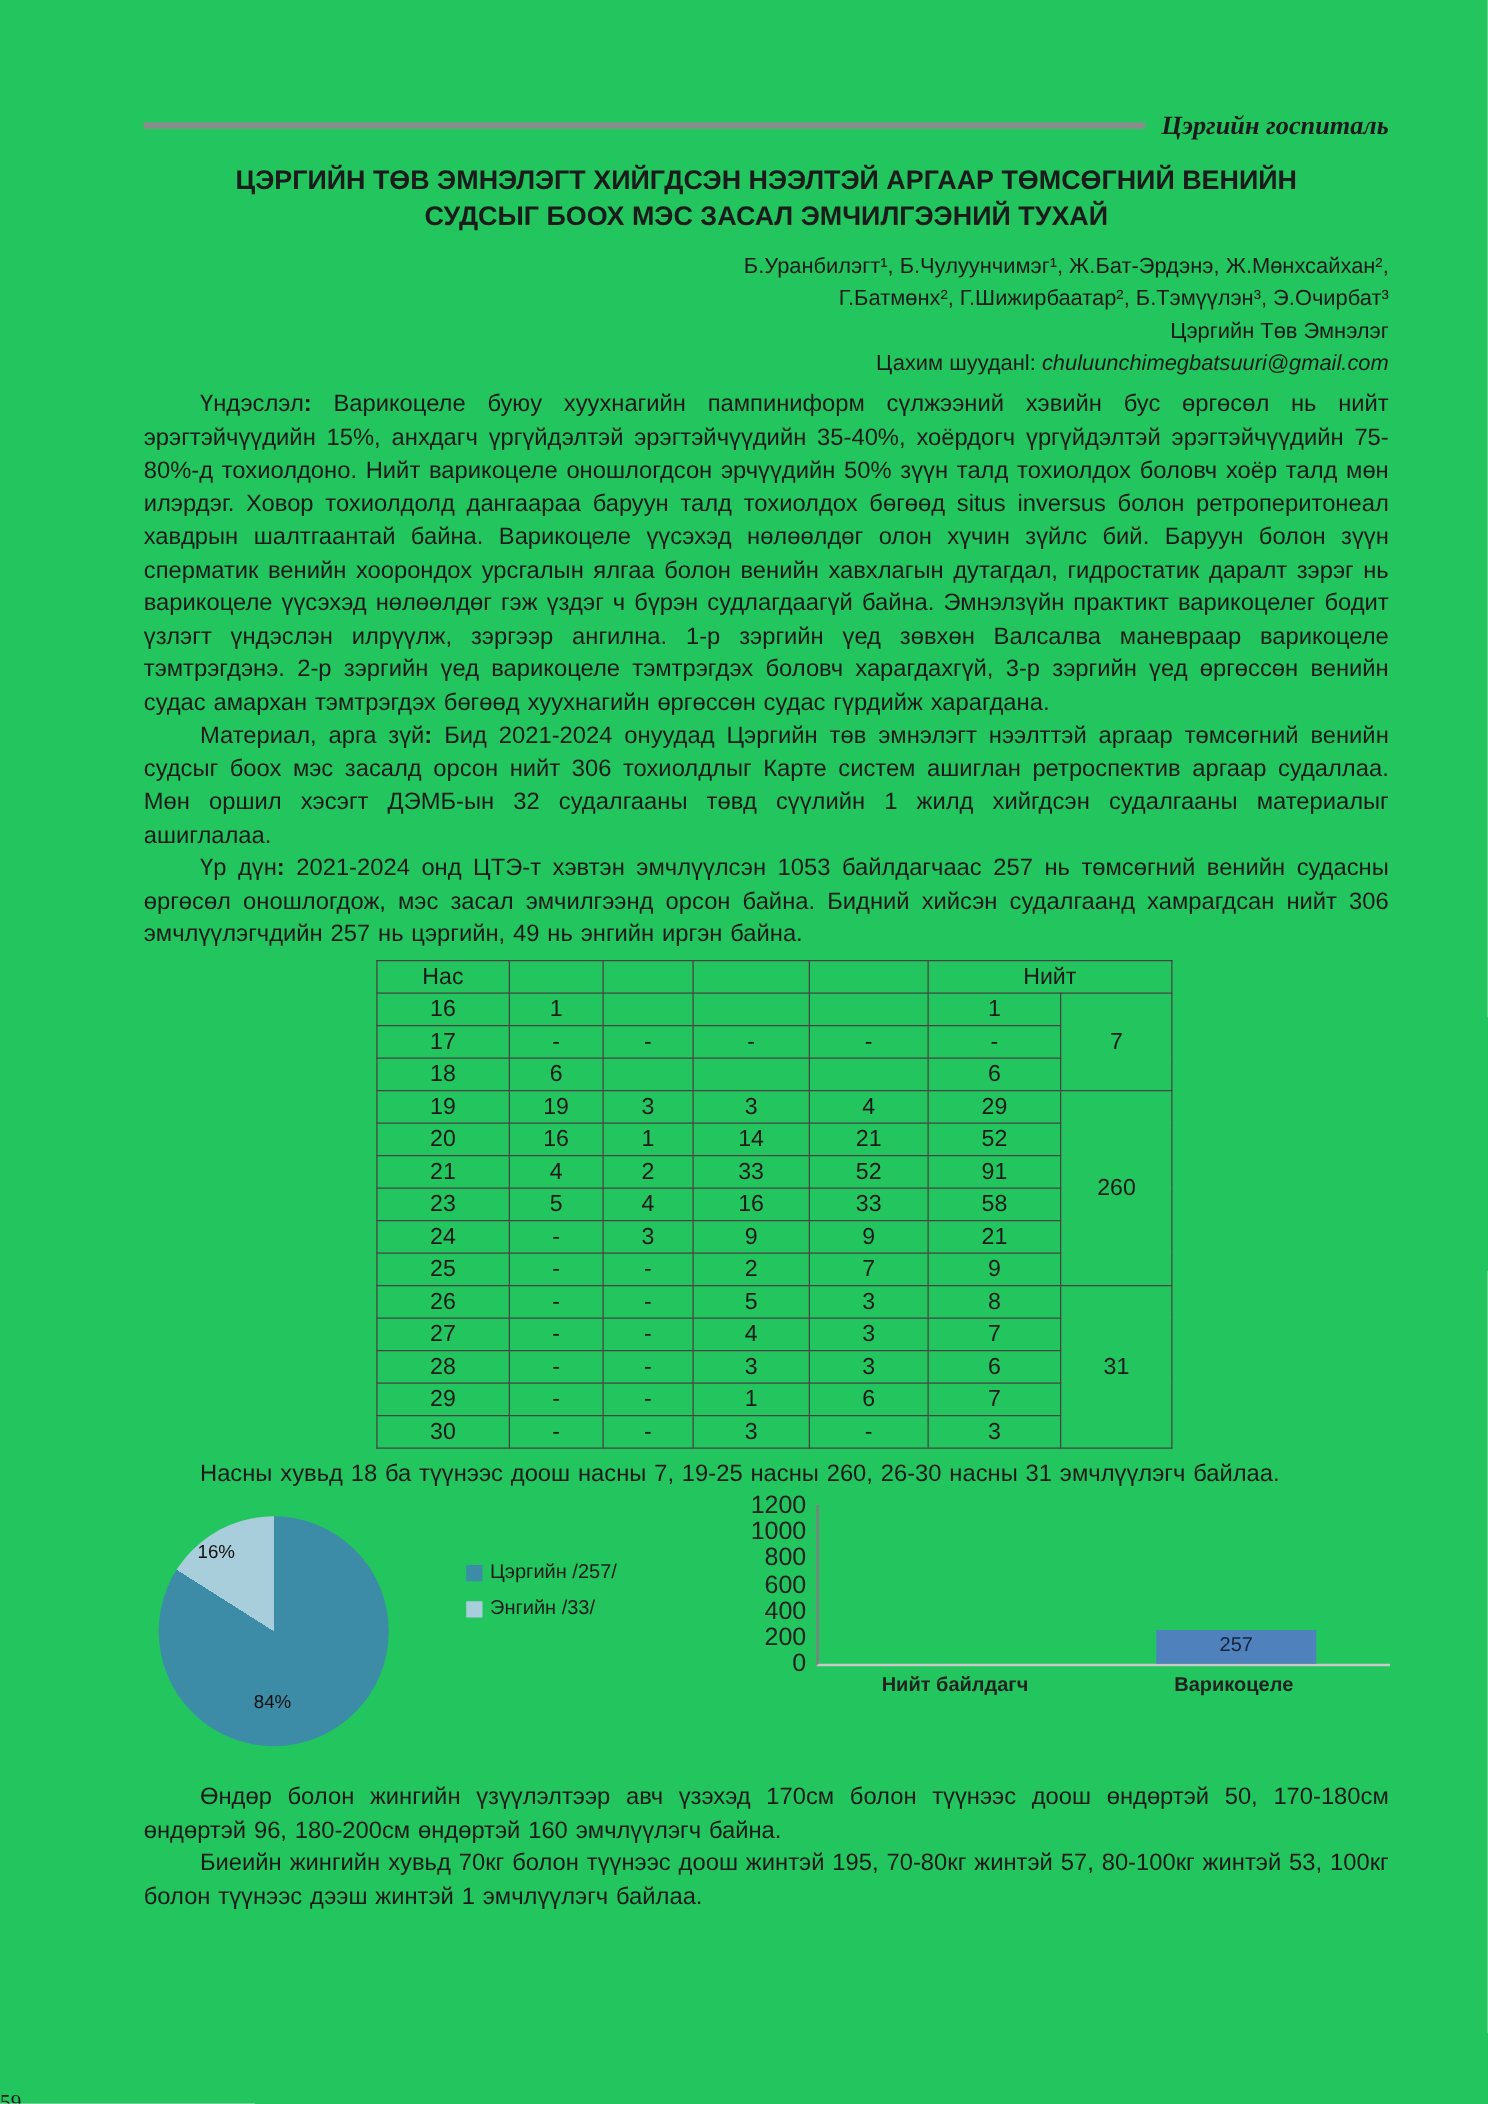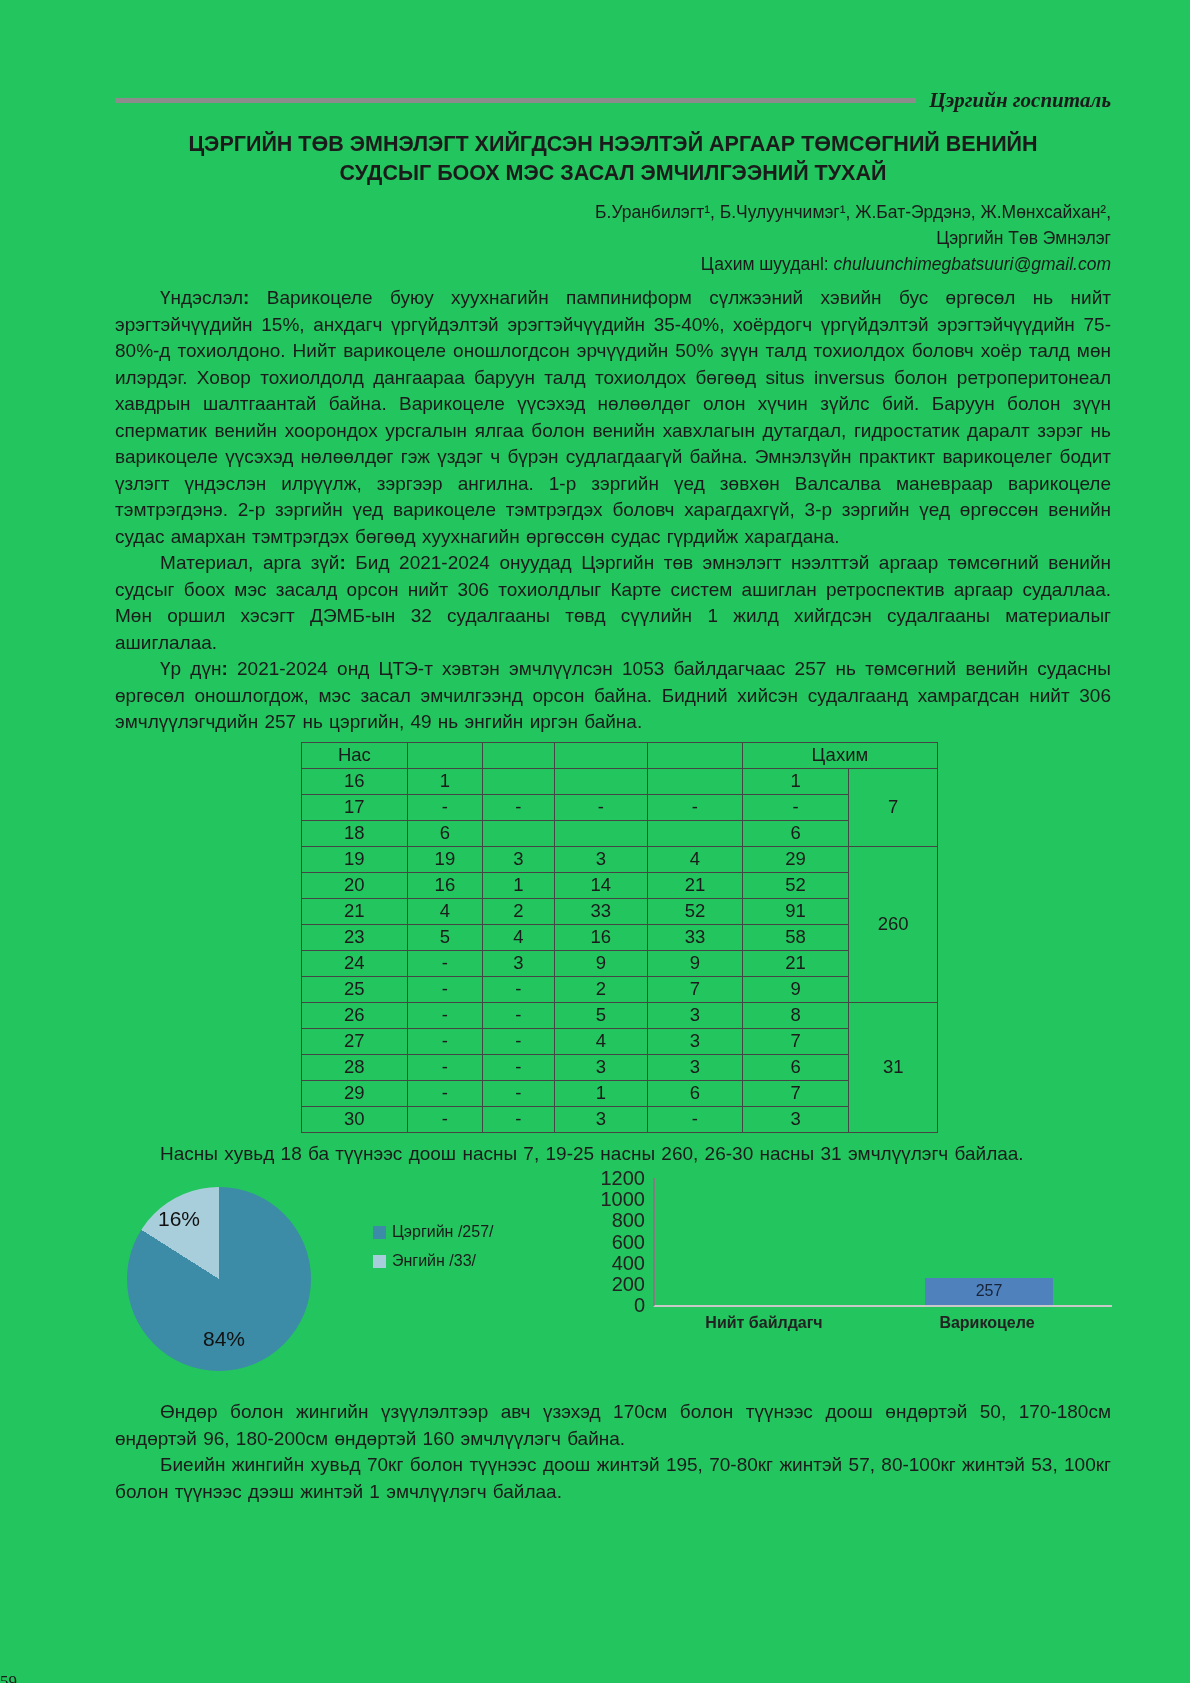--- a/index.html
+++ b/index.html
@@ -60,21 +60,21 @@
   col.c-age{width:105px} col.c-1{width:75px} col.c-2{width:71px}
   col.c-3{width:93px} col.c-4{width:94px} col.c-tot{width:106px} col.c-grp{width:88px}
 
   
   .charts { position:relative; height:220px; margin-top:4px; }
 
   .pie {
     position:absolute; left:12px; top:16px;
     width:184px; height:184px; border-radius:50%;
   }
-  .pie-label { position:absolute; font-size:21px; color:#111; }
+  .pie-label { position:absolute; font-size:15px; color:#111; }
   .pie-label-small { left:43px; top:36px; }
   .pie-label-big  { left:88px; top:156px; }
 
   .pie-legend { position:absolute; left:258px; top:52px; }
   .legend-item { display:flex; align-items:center; margin-bottom:11px; font-size:16px; }
   .legend-swatch { width:13px; height:13px; margin-right:6px; flex:0 0 auto; }
 
   .bar-plot {
     position:absolute; left:538px; top:7px;
     width:457px; height:127px;
@@ -115,20 +115,21 @@
       <div class="header-label">Цэргийн госпиталь</div>
     </div>
 
     <div class="paper-title">
       <div>ЦЭРГИЙН ТӨВ ЭМНЭЛЭГТ ХИЙГДСЭН НЭЭЛТЭЙ АРГААР ТӨМСӨГНИЙ ВЕНИЙН</div>
       <div>СУДСЫГ БООХ МЭС ЗАСАЛ ЭМЧИЛГЭЭНИЙ ТУХАЙ</div>
     </div>
 
     <div class="authors">
       <div>Б.Уранбилэгт¹, Б.Чулуунчимэг¹, Ж.Бат-Эрдэнэ, Ж.Мөнхсайхан²,</div>
+      <div>Г.Батмөнх², Г.Шижирбаатар², Б.Тэмүүлэн³, Э.Очирбат³</div>
       <div>Цэргийн Төв Эмнэлэг</div>
       <div><span>Цахим шууданl: </span><span class="email">chuluunchimegbatsuuri@gmail.com</span></div>
     </div>
 
     <div class="body-text">
       <p><span>Үндэслэл</span><span class="lead-colon">: </span><span>Варикоцеле буюу хуухнагийн пампиниформ сүлжээний хэвийн бус өргөсөл нь нийт эрэгтэйчүүдийн 15%, анхдагч үргүйдэлтэй эрэгтэйчүүдийн 35-40%, хоёрдогч үргүйдэлтэй эрэгтэйчүүдийн 75-80%-д тохиолдоно. Нийт варикоцеле оношлогдсон эрчүүдийн 50% зүүн талд тохиолдох боловч хоёр талд мөн илэрдэг. Ховор тохиолдолд дангаараа баруун талд тохиолдох бөгөөд situs inversus болон ретроперитонеал хавдрын шалтгаантай байна. Варикоцеле үүсэхэд нөлөөлдөг олон хүчин зүйлс бий. Баруун болон зүүн сперматик венийн хоорондох урсгалын ялгаа болон венийн хавхлагын дутагдал, гидростатик даралт зэрэг нь варикоцеле үүсэхэд нөлөөлдөг гэж үздэг ч бүрэн судлагдаагүй байна. Эмнэлзүйн практикт варикоцелег бодит үзлэгт үндэслэн илрүүлж, зэргээр ангилна. 1-р зэргийн үед зөвхөн Валсалва маневраар варикоцеле тэмтрэгдэнэ. 2-р зэргийн үед варикоцеле тэмтрэгдэх боловч харагдахгүй, 3-р зэргийн үед өргөссөн венийн судас амархан тэмтрэгдэх бөгөөд хуухнагийн өргөссөн судас гүрдийж харагдана.</span></p>
       <p><span>Материал, арга зүй</span><span class="lead-colon">: </span><span>Бид 2021-2024 онуудад Цэргийн төв эмнэлэгт нээлттэй аргаар төмсөгний венийн судсыг боох мэс засалд орсон нийт 306 тохиолдлыг Карте систем ашиглан ретроспектив аргаар судаллаа. Мөн оршил хэсэгт ДЭМБ-ын 32 судалгааны төвд сүүлийн 1 жилд хийгдсэн судалгааны материалыг ашиглалаа.</span></p>
       <p><span>Үр дүн</span><span class="lead-colon">: </span><span>2021-2024 онд ЦТЭ-т хэвтэн эмчлүүлсэн 1053 байлдагчаас 257 нь төмсөгний венийн судасны өргөсөл оношлогдож, мэс засал эмчилгээнд орсон байна. Бидний хийсэн судалгаанд хамрагдсан нийт 306 эмчлүүлэгчдийн 257 нь цэргийн, 49 нь энгийн иргэн байна.</span></p>
     </div>
 
@@ -142,21 +143,21 @@
           <col class="c-tot">
           <col class="c-grp">
       </colgroup>
       <thead>
         <tr>
           <th>Нас</th>
           <th></th>
           <th></th>
           <th></th>
           <th></th>
-          <th colspan="2">Цахим</th>
+          <th colspan="2">Нийт</th>
         </tr>
       </thead>
       <tbody>
           <tr>
             <td>16</td>
             <td>1</td>
             <td></td>
             <td></td>
             <td></td>
             <td>1</td>

